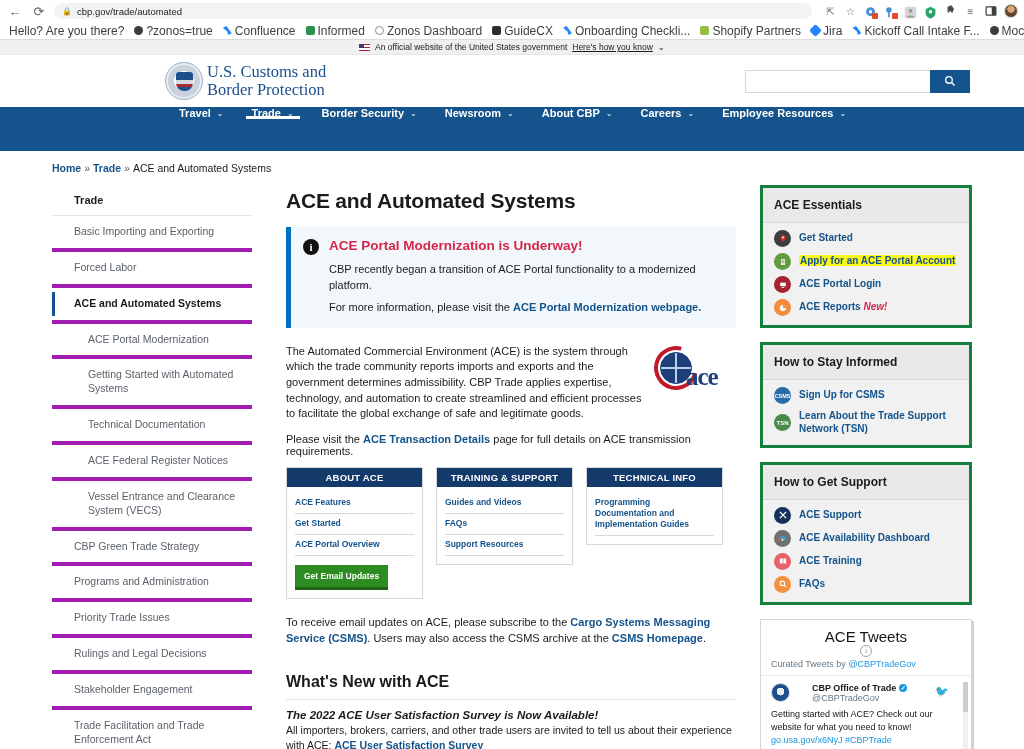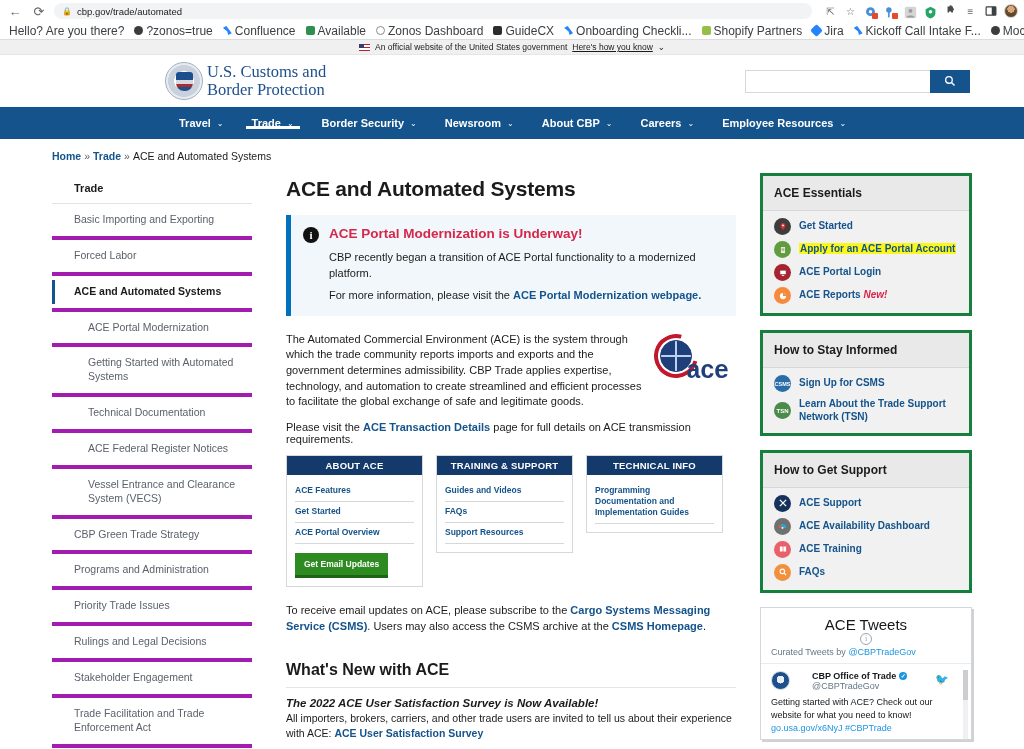--- a/index.html
+++ b/index.html
@@ -76,21 +76,21 @@
     width:185px; height:23px; border:1px solid #d6d7d9; border-right:0;
     background:#fff; font-size:11px; padding:0 6px; outline:none; color:#1b1b1b;
   }
   .search-btn {
     width:40px; height:23px; background:#14538b; border:0; color:#fff;
     display:flex; align-items:center; justify-content:center; cursor:pointer;
   }
 
   
   .mainnav {
-    height:32px; background:#14538b; display:flex; align-items:center;
+    height:44px; background:#14538b; display:flex; align-items:flex-start;
     padding-left:165px; position:relative;
   }
   .mainnav-item {
     display:flex; align-items:center; gap:6px; padding:0 14px;
     color:#ffffff; font-size:11px; font-weight:bold; white-space:nowrap;
     cursor:pointer; position:relative;
   }
   .mainnav-item .chev { font-size:8px; font-weight:normal; }
   .mainnav-item.active::after {
     content:""; position:absolute; left:8px; right:8px; bottom:0; height:3px; background:#fff;
@@ -149,21 +149,21 @@
     transform:rotate(-30deg);
   }
   .ace-globe {
     position:absolute; left:6px; top:8px; width:32px; height:32px; border-radius:50%;
     background:#1f3f7a;
     background-image:
       linear-gradient(90deg, transparent 47%, #bcd0ee 47% 53%, transparent 53%),
       linear-gradient(0deg, transparent 47%, #bcd0ee 47% 53%, transparent 53%);
     border:1px solid #1f3f7a;
   }
-  .ace-word { position:absolute; left:32px; top:22px; font-size:25px; font-weight:bold; color:#1f3f7a; font-family:Liberation Mono, monospace; letter-spacing:-1px; }
+  .ace-word { position:absolute; left:32px; top:15px; font-size:25px; font-weight:bold; color:#1f3f7a; font-family:Liberation Serif, serif; letter-spacing:-1px; }
 
   .trans-line { font-size:11px; margin:11px 0 10px; color:#1b1b1b; }
 
   .cards { display:flex; gap:13px; align-items:flex-start; }
   .card { border:1px solid #d6d7d9; width:137px; flex:0 0 137px; background:#fff; }
   .card-head { background:#14396b; color:#fff; font-size:9.5px; font-weight:bold; text-align:center; padding:4px 2px; letter-spacing:0.2px; }
   .card-body { padding:6px 8px 8px; }
   .card-link {
     display:block; font-size:8.5px; font-weight:bold; color:#14538b;
     text-decoration:none; padding:4px 0 5px; border-bottom:1.5px solid #d6d7d9; line-height:1.3;
@@ -276,21 +276,21 @@
     <div class="bm">
       <span class="fav" style="background:#3c3c3c;border-radius:50%"></span>
       <span class="bm-label">?zonos=true</span>
     </div>
     <div class="bm">
       <span class="fav" style="background:#2684ff;clip-path:polygon(0 20%,40% 0,100% 80%,60% 100%,50% 60%)"></span>
       <span class="bm-label">Confluence</span>
     </div>
     <div class="bm">
       <span class="fav" style="background:#2f8f4e"></span>
-      <span class="bm-label">Available</span>
+      <span class="bm-label">Informed</span>
     </div>
     <div class="bm">
       <span class="fav" style="border:1.5px solid #8a8a8a;border-radius:50%"></span>
       <span class="bm-label">Zonos Dashboard</span>
     </div>
     <div class="bm">
       <span class="fav" style="background:#2d2d2d"></span>
       <span class="bm-label">GuideCX</span>
     </div>
     <div class="bm">

